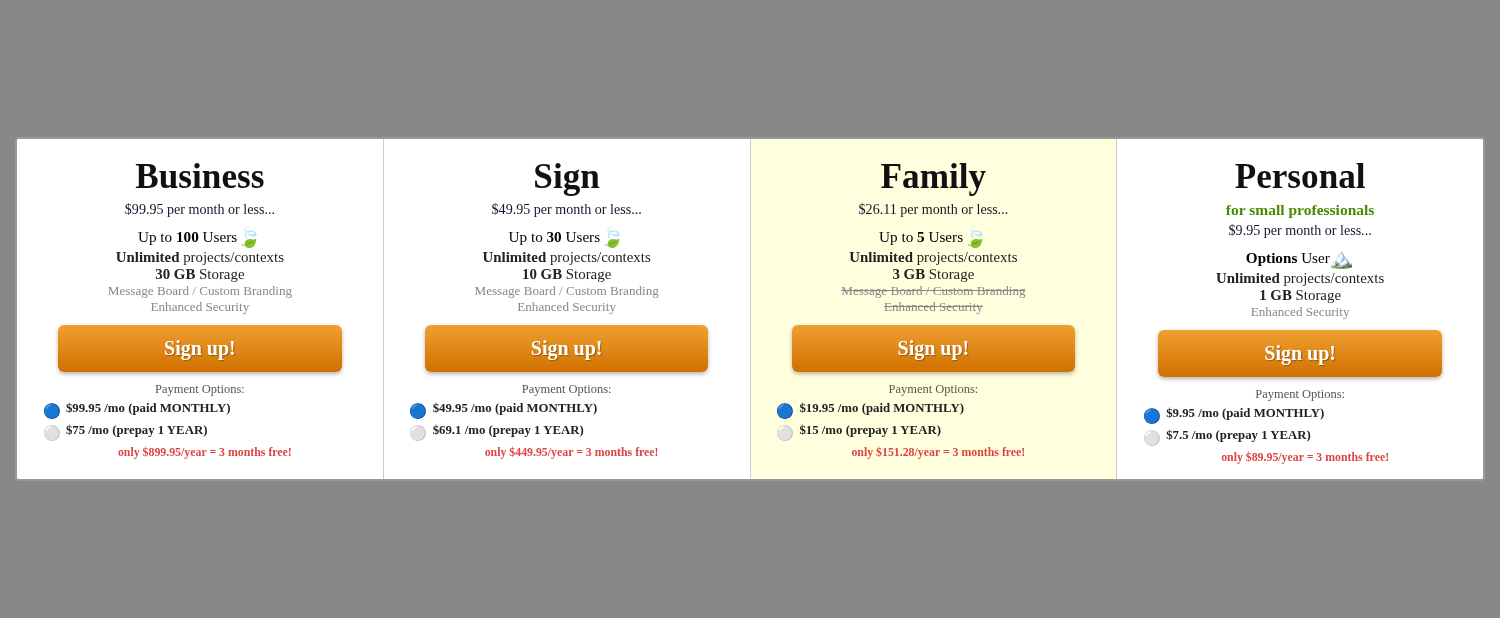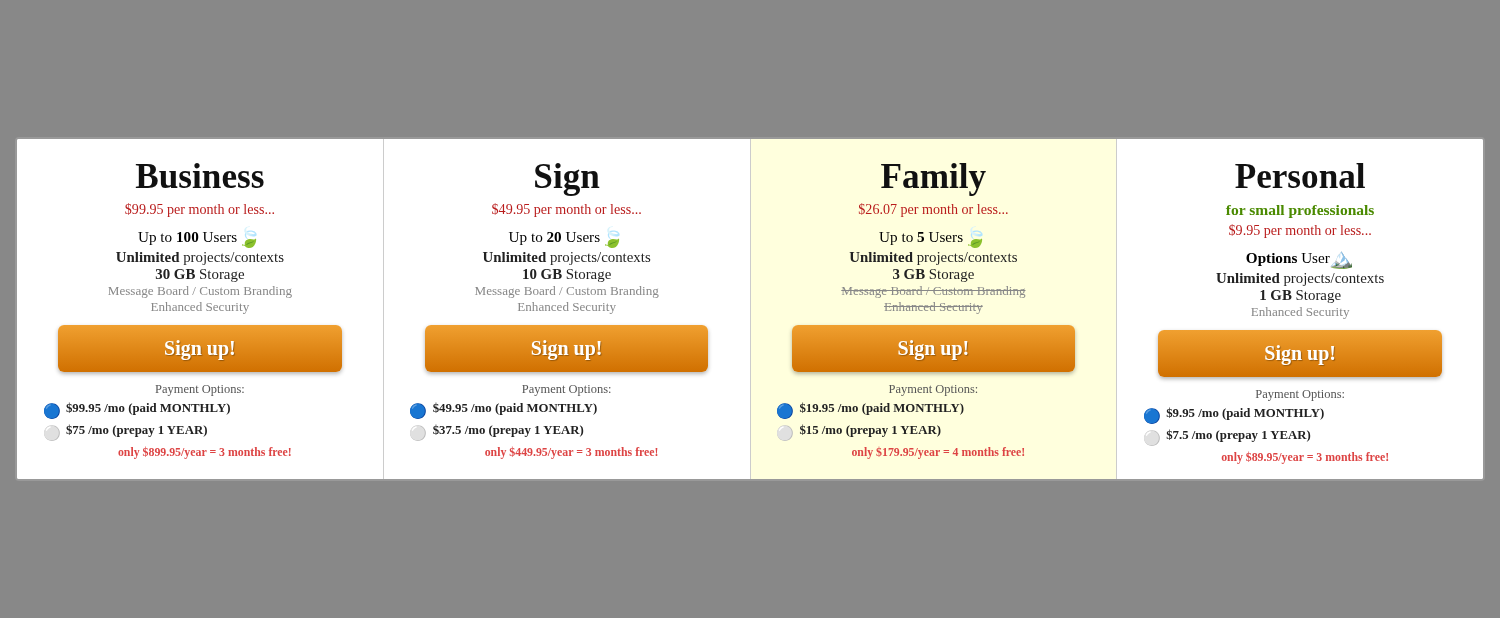--- a/index.html
+++ b/index.html
@@ -37,21 +37,21 @@
       font-family: Georgia, serif;
       margin-bottom: 4px;
     }
     .plan-tagline {
       color: #4a8a00;
       font-weight: bold;
       font-size: 0.97em;
       margin-bottom: 3px;
     }
     .plan-price {
-      color: #b91c1c;
+      color: #0f172a;
       font-size: 0.88em;
       margin-bottom: 10px;
     }
     .feature-line {
       font-size: 0.93em;
       color: #222;
     }
     .feature-line .bold { font-weight: bold; }
     .feature-line.muted {
       color: #888;
@@ -151,66 +151,66 @@
           <span class="radio radio-empty">⚪</span>
           <span class="payment-text">$75 /mo (prepay 1 YEAR)</span>
         </div>
         <div class="payment-note">only $899.95/year = 3 months free!</div>
       </div>
     </div>
     <div class="plan">
       <div class="plan-name">Sign</div>
       <div class="plan-price">$49.95 per month or less...</div>
       <div class="users-line">
-        <span>Up to <strong>20</strong> Users</span>
+        <span>Up to <strong>30</strong> Users</span>
         <span class="icon-stack">🍃</span>
       </div>
       <div class="feature-line"><strong class="bold">Unlimited</strong> projects/contexts</div>
       <div class="feature-line"><strong class="bold">10 GB</strong> Storage</div>
       <div class="feature-line muted">Message Board / Custom Branding</div>
       <div class="feature-line muted">Enhanced Security</div>
       <div style="height: 10px;"></div>
       <button class="sign-up-btn">Sign up!</button>
       <div class="payment-section">
         <div class="payment-label">Payment Options:</div>
         <div class="payment-option">
           <span class="radio radio-filled">🔵</span>
           <span class="payment-text">$49.95 /mo (paid MONTHLY)</span>
         </div>
         <div class="payment-option">
           <span class="radio radio-empty">⚪</span>
-          <span class="payment-text">$37.5 /mo (prepay 1 YEAR)</span>
+          <span class="payment-text">$69.1 /mo (prepay 1 YEAR)</span>
         </div>
         <div class="payment-note">only $449.95/year = 3 months free!</div>
       </div>
     </div>
     <div class="plan highlighted">
       <div class="plan-name">Family</div>
-      <div class="plan-price">$26.07 per month or less...</div>
+      <div class="plan-price">$26.11 per month or less...</div>
       <div class="users-line">
         <span>Up to <strong>5</strong> Users</span>
         <span class="icon-stack">🍃</span>
       </div>
       <div class="feature-line"><strong class="bold">Unlimited</strong> projects/contexts</div>
       <div class="feature-line"><strong class="bold">3 GB</strong> Storage</div>
       <div class="feature-line muted strikethrough">Message Board / Custom Branding</div>
       <div class="feature-line muted strikethrough">Enhanced Security</div>
       <div style="height: 10px;"></div>
       <button class="sign-up-btn">Sign up!</button>
       <div class="payment-section">
         <div class="payment-label">Payment Options:</div>
         <div class="payment-option">
           <span class="radio radio-filled">🔵</span>
           <span class="payment-text">$19.95 /mo (paid MONTHLY)</span>
         </div>
         <div class="payment-option">
           <span class="radio radio-empty">⚪</span>
           <span class="payment-text">$15 /mo (prepay 1 YEAR)</span>
         </div>
-        <div class="payment-note">only $179.95/year = 4 months free!</div>
+        <div class="payment-note">only $151.28/year = 3 months free!</div>
       </div>
     </div>
     <div class="plan">
       <div class="plan-name">Personal</div>
       <div class="plan-tagline">for small professionals</div>
       <div class="plan-price">$9.95 per month or less...</div>
       <div class="users-line">
         <span><strong>Options</strong> User</span>
         <span class="icon-stack">🏔️</span>
       </div>

